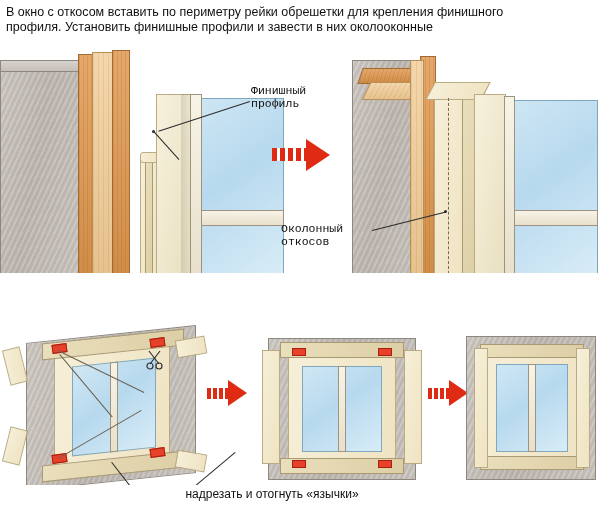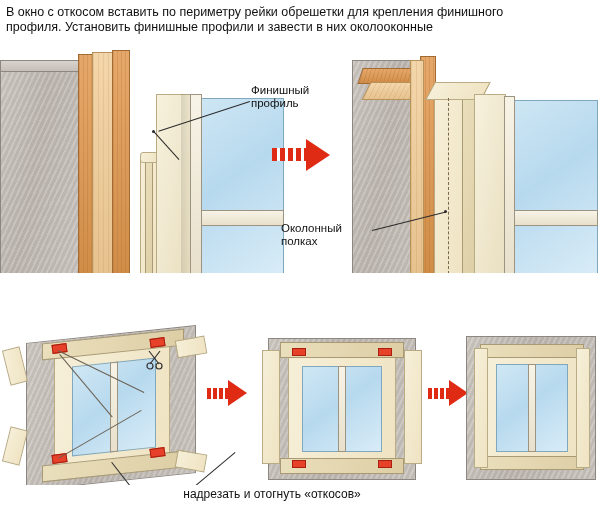--- a/index.html
+++ b/index.html
@@ -28,21 +28,21 @@
     position:absolute;
     left:0;right:0;
     top:487px;
     text-align:center;
     font-size:12px;
     color:#111;
   }
 
   
   .panel{position:absolute;overflow:hidden;}
-  #panel-top{left:0;top:38px;width:600px;height:235px;background:#ffffff;}
+  #panel-top{left:0;top:38px;width:600px;height:235px;background:#ffffff;font-family:Liberation Mono, monospace;}
   #panel-bottom{left:0;top:310px;width:600px;height:175px;background:#ffffff;}
 
   
   .shape{position:absolute;}
 
   
   .wall{
     background:
       repeating-linear-gradient(115deg, rgba(255,255,255,0.13) 0 2px, rgba(0,0,0,0.04) 2px 5px),
       linear-gradient(100deg,#cdc7c1 0%,#bdb6b0 45%,#c9c3bd 100%);
@@ -150,21 +150,21 @@
     <div class="shape vinyl" style="left:430px;top:44px;width:54px;height:16px;transform:skewX(-28deg);"></div>
     <div class="dashline" style="left:448px;top:60px;height:176px;"></div>
 
     <div class="shape vinyl" style="left:474px;top:56px;width:30px;height:180px;background:linear-gradient(100deg,#f7f1dd,#e9dfc0);"></div>
 
     <div class="shape glass" style="left:504px;top:62px;width:92px;height:172px;"></div>
     <div class="shape frame" style="left:504px;top:172px;width:92px;height:14px;"></div>
     <div class="shape frame" style="left:504px;top:58px;width:9px;height:178px;"></div>
 
     <div class="label" style="left:281px;top:184px;width:130px;">Околонный
-полках</div>
+откосов</div>
     <div class="leader" style="left:372px;top:192px;width:76px;transform:rotate(-14deg);"></div>
     <div class="shape" style="left:444px;top:172px;width:3px;height:3px;border-radius:50%;background:#2b2b2b;"></div>
   </div>
 
 
   <div class="panel" id="panel-bottom">
 
     <div class="shape wall" style="left:26px;top:24px;width:168px;height:146px;transform:skewY(-6deg);"></div>
     <div class="shape vinyl" style="left:54px;top:40px;width:114px;height:112px;transform:skewY(-6deg);"></div>
     <div class="shape glass" style="left:72px;top:52px;width:82px;height:88px;transform:skewY(-6deg);"></div>
@@ -219,15 +219,15 @@
     <div class="shape frame" style="left:528px;top:54px;width:6px;height:86px;"></div>
     <div class="shape vinyl-dark" style="left:480px;top:34px;width:102px;height:12px;"></div>
     <div class="shape vinyl-dark" style="left:480px;top:146px;width:102px;height:12px;"></div>
     <div class="shape vinyl" style="left:474px;top:38px;width:12px;height:118px;"></div>
     <div class="shape vinyl" style="left:576px;top:38px;width:12px;height:118px;"></div>
 
     <div class="leader" style="left:112px;top:152px;width:66px;transform:rotate(52deg);"></div>
     <div class="leader" style="left:192px;top:178px;width:56px;transform:rotate(-40deg);"></div>
   </div>
 
-  <div id="caption-bottom">надрезать и отогнуть «откосов»</div>
+  <div id="caption-bottom">надрезать и отогнуть «язычки»</div>
 
 </div>
 
 </body></html>

